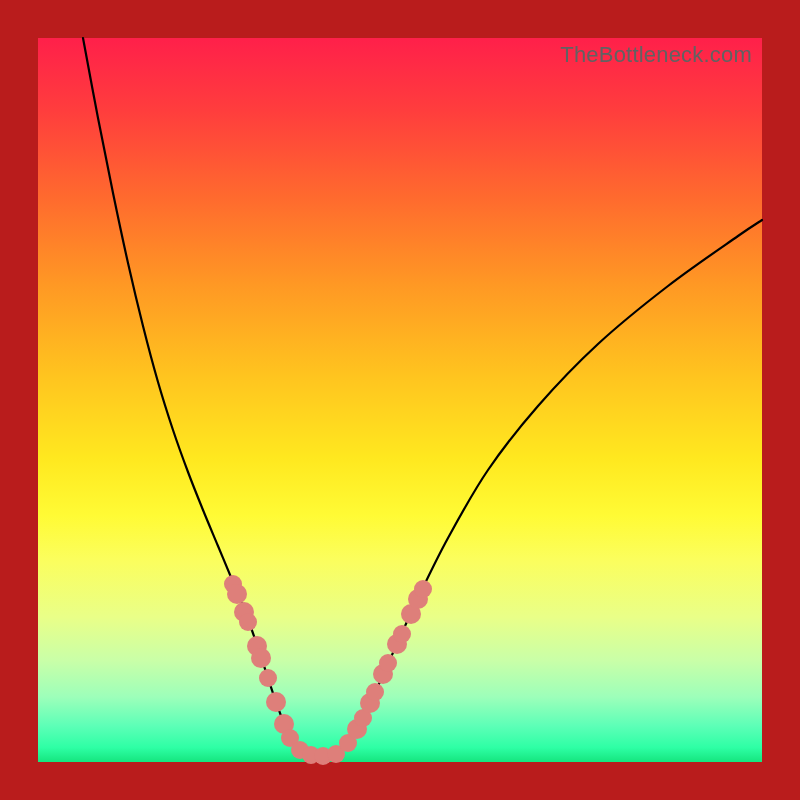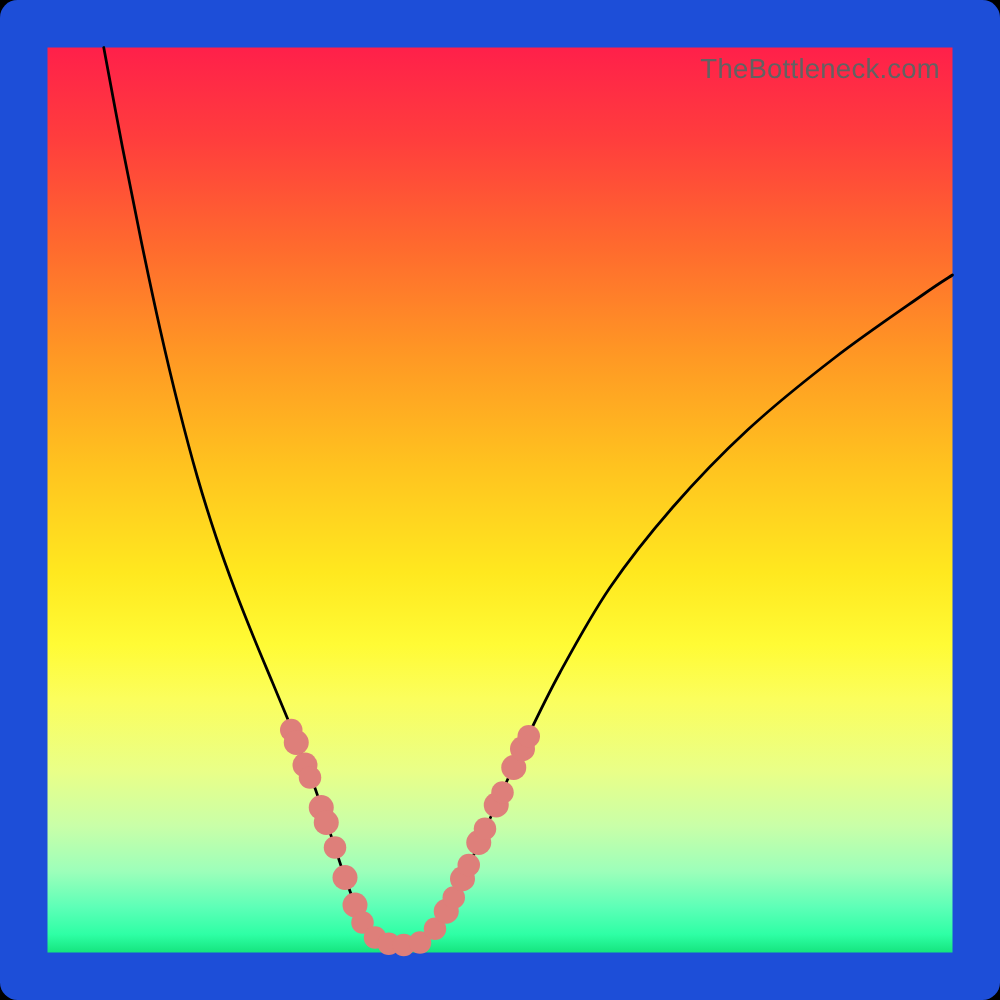--- a/index.html
+++ b/index.html
@@ -8,22 +8,21 @@
     width: 800px;
     height: 800px;
     overflow: hidden;
     background: #000;
     font-family: Arial, Helvetica, sans-serif;
   }
   .frame {
     position: relative;
     width: 800px;
     height: 800px;
-    background: #1d4ed8;
-    border-radius: 14px;
+    background: #b91c1c;
   }
   .plot-area {
     position: absolute;
     left: 38px;
     top: 38px;
     width: 724px;
     height: 724px;
     
     background: linear-gradient(
       to bottom,

